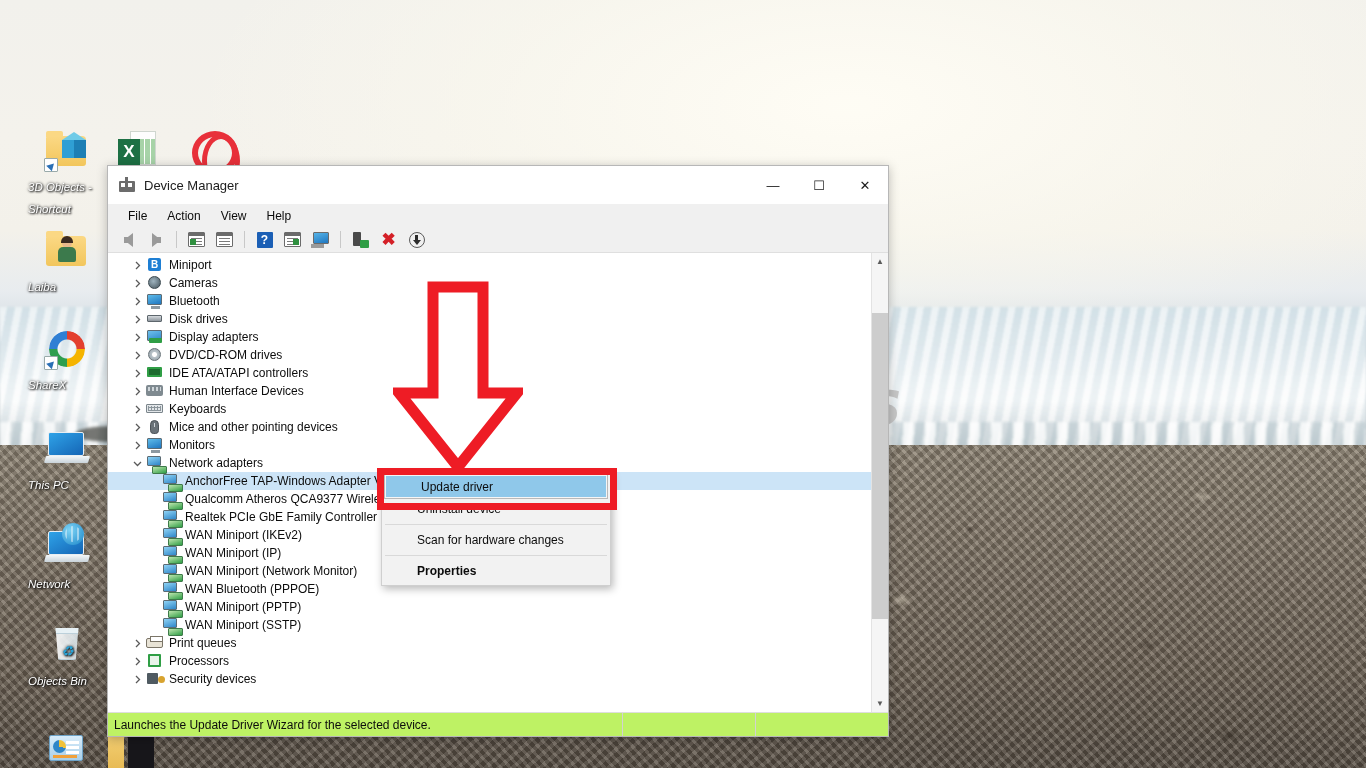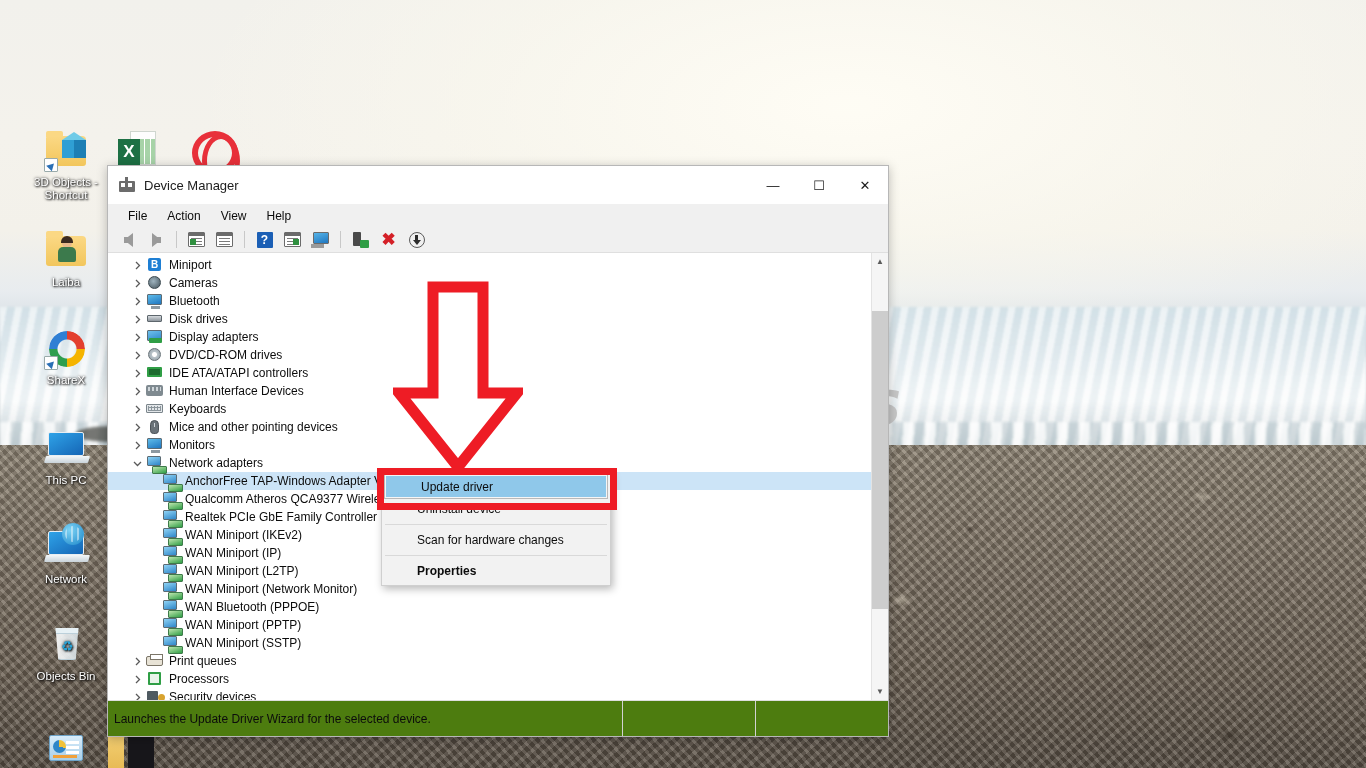--- a/index.html
+++ b/index.html
@@ -63,24 +63,25 @@
       linear-gradient(to bottom, #8d8373 0%, #7d7264 35%, #6c6154 70%, #574e44 100%);
     filter: blur(0.5px);
   }
   #rock-l { position:absolute; left:5.5%; top:55.5%; width:95px; height:16px;
     background:#4b4c47; border-radius:50%/60%; filter:blur(1.6px); opacity:.75; }
   #rock-r { position:absolute; left:56%; top:56.5%; width:75px; height:13px;
     background:#565650; border-radius:50%/60%; filter:blur(1.6px); opacity:.7; }
 
   
   .dicon {
-    position: absolute; width: 76px; text-align: center;
-    color: #fff; font-size: 11.5px; line-height: 13px;
+    position: absolute; width: 76px; text-align: left;
+    color: #fff; font-size: 11.5px; line-height: 22px;
     text-shadow: 0 0 3px rgba(0,0,0,.95), 1px 1px 2px rgba(0,0,0,.9);
     cursor: default;
+    font-style: italic;
   }
   .dicon .gfx { height: 46px; position: relative; margin: 0 auto 2px; width: 48px; }
   .dicon .lbl { display: block; }
 
   
   .folder { position:absolute; left:4px; top:8px; width:40px; height:30px;
     background: linear-gradient(to bottom,#fbd884,#f2c65c); border-radius:2px 4px 3px 3px; }
   .folder::before { content:''; position:absolute; left:0; top:-5px; width:17px; height:6px;
     background:#fbd884; border-radius:2px 2px 0 0; }
   .cube { position:absolute; left:20px; top:4px; width:24px; height:26px; }
@@ -291,21 +292,21 @@
   .ic-sec::after{content:'';position:absolute;left:11px;top:3px;width:7px;height:7px;border-radius:50%;background:#d8a32f;}
 
   
   #dm-scroll { width:17px; background:#f5f5f5; border-left:1px solid #e3e3e3;
     display:flex; flex-direction:column; flex:0 0 auto; }
   .sb-btn { height:17px; display:flex; align-items:center; justify-content:center;
     color:#5a5a5a; font-size:8px; cursor:default; }
   #sb-track { flex:1 1 auto; position:relative; }
   #sb-thumb { position:absolute; left:0; right:0; top:10%; height:72%; background:#cdcdcd; }
 
-  #dm-status { height:36px; background:#4d7c0f; border-top:1px solid #dedede;
+  #dm-status { height:24px; background:#bef264; border-top:1px solid #dedede;
     display:flex; align-items:center; flex:0 0 auto; font-size:12px; color:#0c0c0c; }
   #dm-status-text { padding-left:6px; flex:1 1 auto; }
   .st-pane { width:133px; height:100%; border-left:1px solid #d2d2d2; }
 
   
   #ctx-menu { position:absolute; left:381px; top:472px; width:230px;
     background:#f2f2f2; border:1px solid #cfcfcf; box-shadow:2px 3px 8px rgba(0,0,0,.28);
     padding:2px 0 3px; z-index:40; }
   .ctx-item { height:22px; display:flex; align-items:center; padding-left:35px;
     font-size:12px; color:#0c0c0c; cursor:default; }
@@ -657,26 +658,20 @@
         <div class="trow lvl2">
           <span class="ticon">
             <span class="ic-net"></span>
           </span>
           <span class="tlabel">WAN Miniport (IP)</span>
         </div>
         <div class="trow lvl2">
           <span class="ticon">
             <span class="ic-net"></span>
           </span>
-          <span class="tlabel">WAN Miniport (L2TP)</span>
-        </div>
-        <div class="trow lvl2">
-          <span class="ticon">
-            <span class="ic-net"></span>
-          </span>
           <span class="tlabel">WAN Miniport (Network Monitor)</span>
         </div>
         <div class="trow lvl2">
           <span class="ticon">
             <span class="ic-net"></span>
           </span>
           <span class="tlabel">WAN Bluetooth (PPPOE)</span>
         </div>
         <div class="trow lvl2">
           <span class="ticon">

